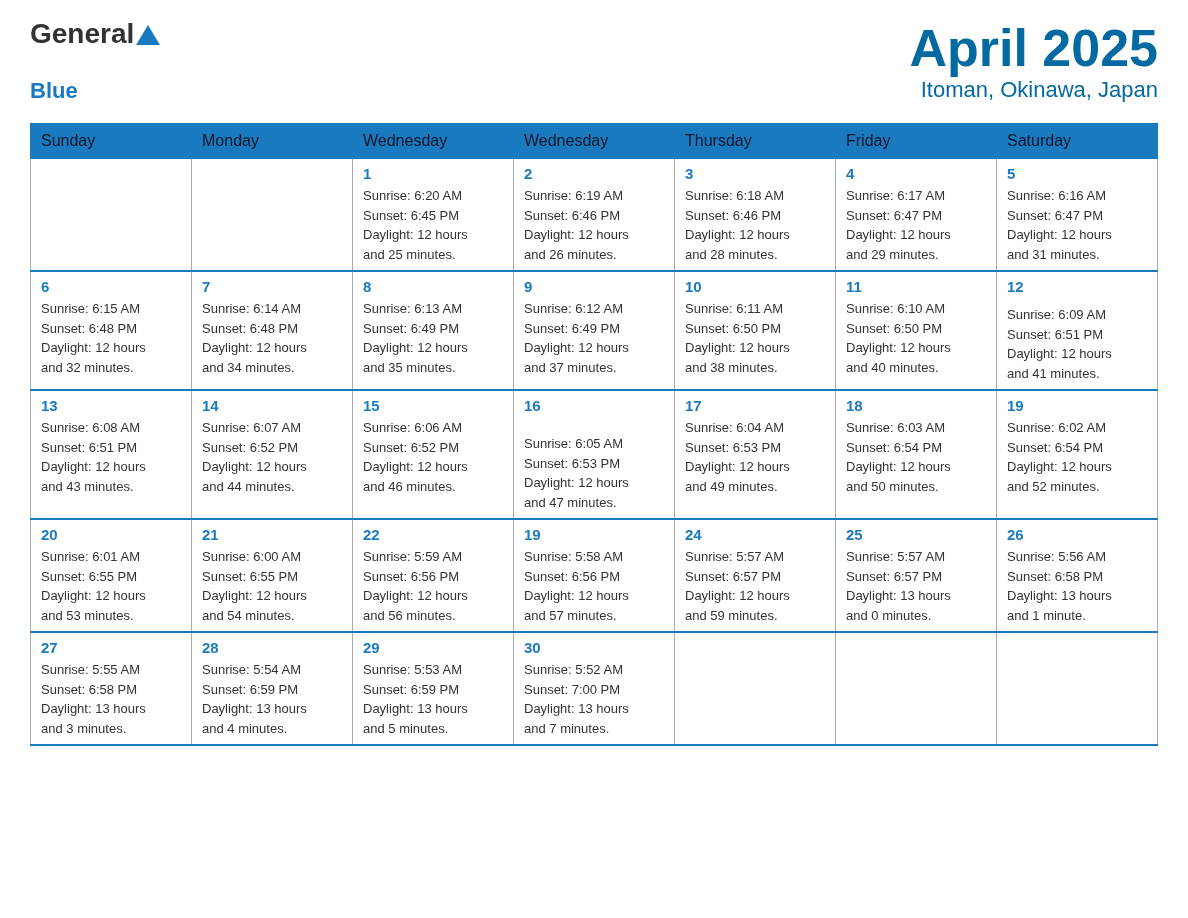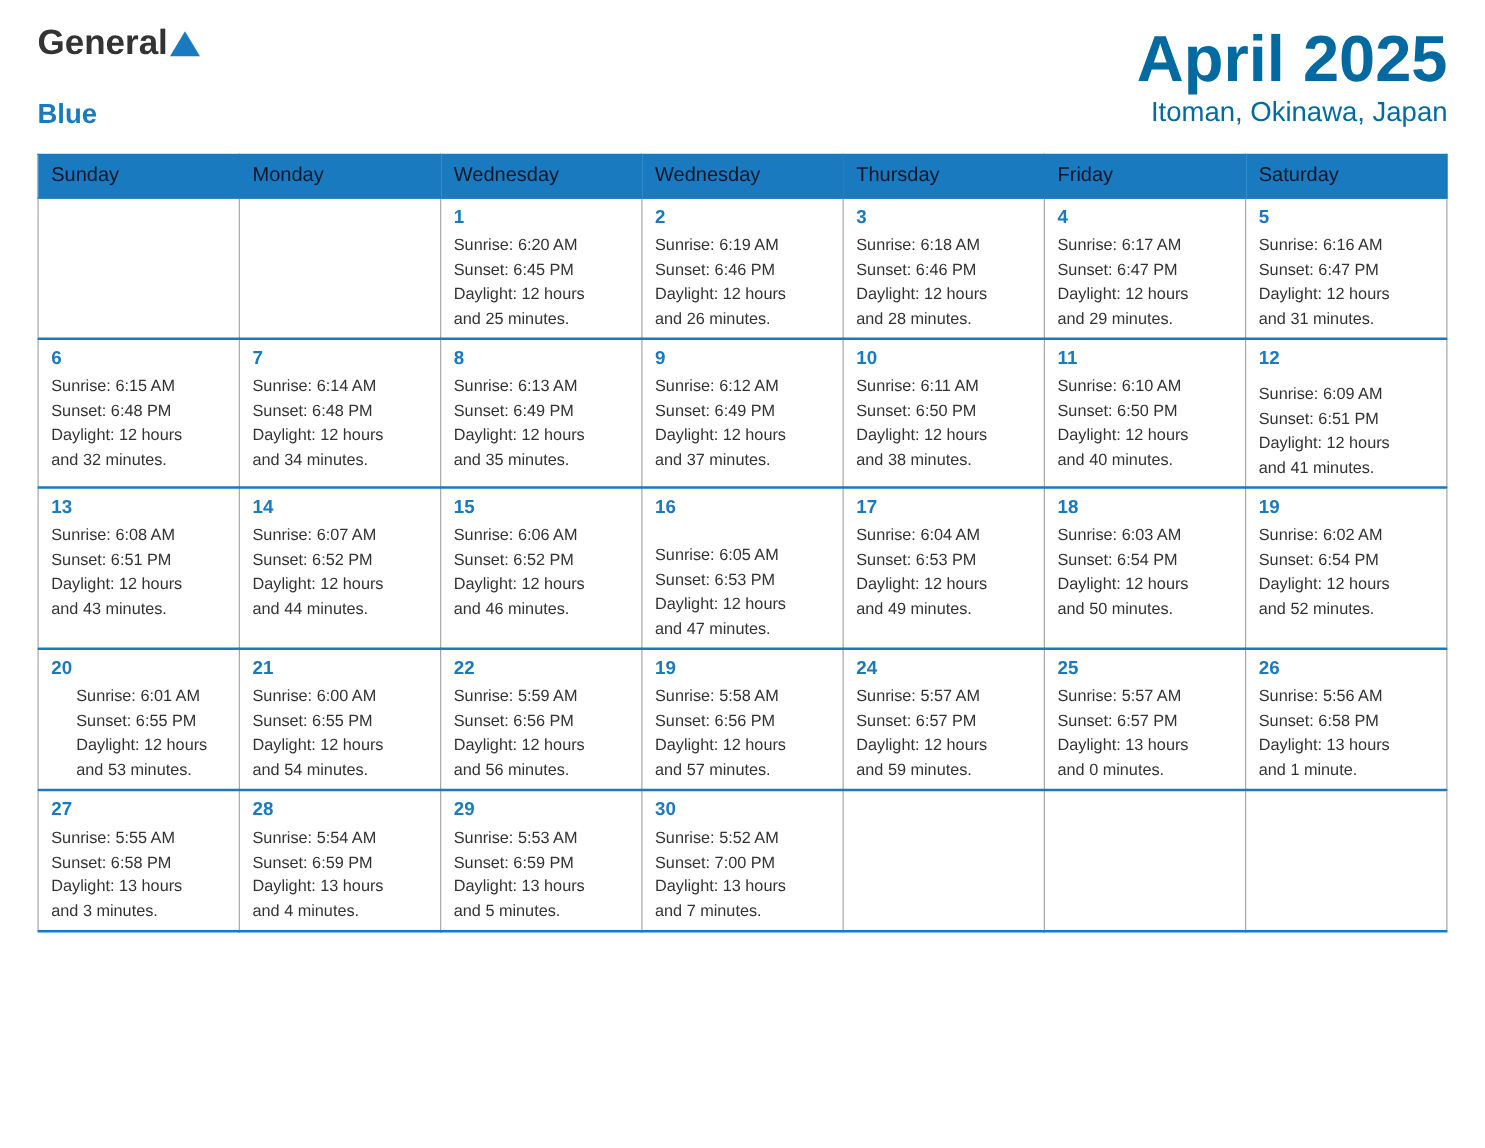--- a/index.html
+++ b/index.html
@@ -269,21 +269,21 @@
           <span class="day-number">19</span>
           <div class="day-info" style="white-space: pre-line;">Sunrise: 6:02 AM
 Sunset: 6:54 PM
 Daylight: 12 hours
 and 52 minutes.</div>
         </td>
       </tr>
       <tr>
         <td>
           <span class="day-number">20</span>
-          <div class="day-info" style="white-space: pre-line; margin-left: 20px;">Sunrise: 6:01 AM
+          <div class="day-info" style="white-space: pre-line;">Sunrise: 6:01 AM
 Sunset: 6:55 PM
 Daylight: 12 hours
 and 53 minutes.</div>
         </td>
         <td>
           <span class="day-number">21</span>
           <div class="day-info" style="white-space: pre-line;">Sunrise: 6:00 AM
 Sunset: 6:55 PM
 Daylight: 12 hours
 and 54 minutes.</div>

